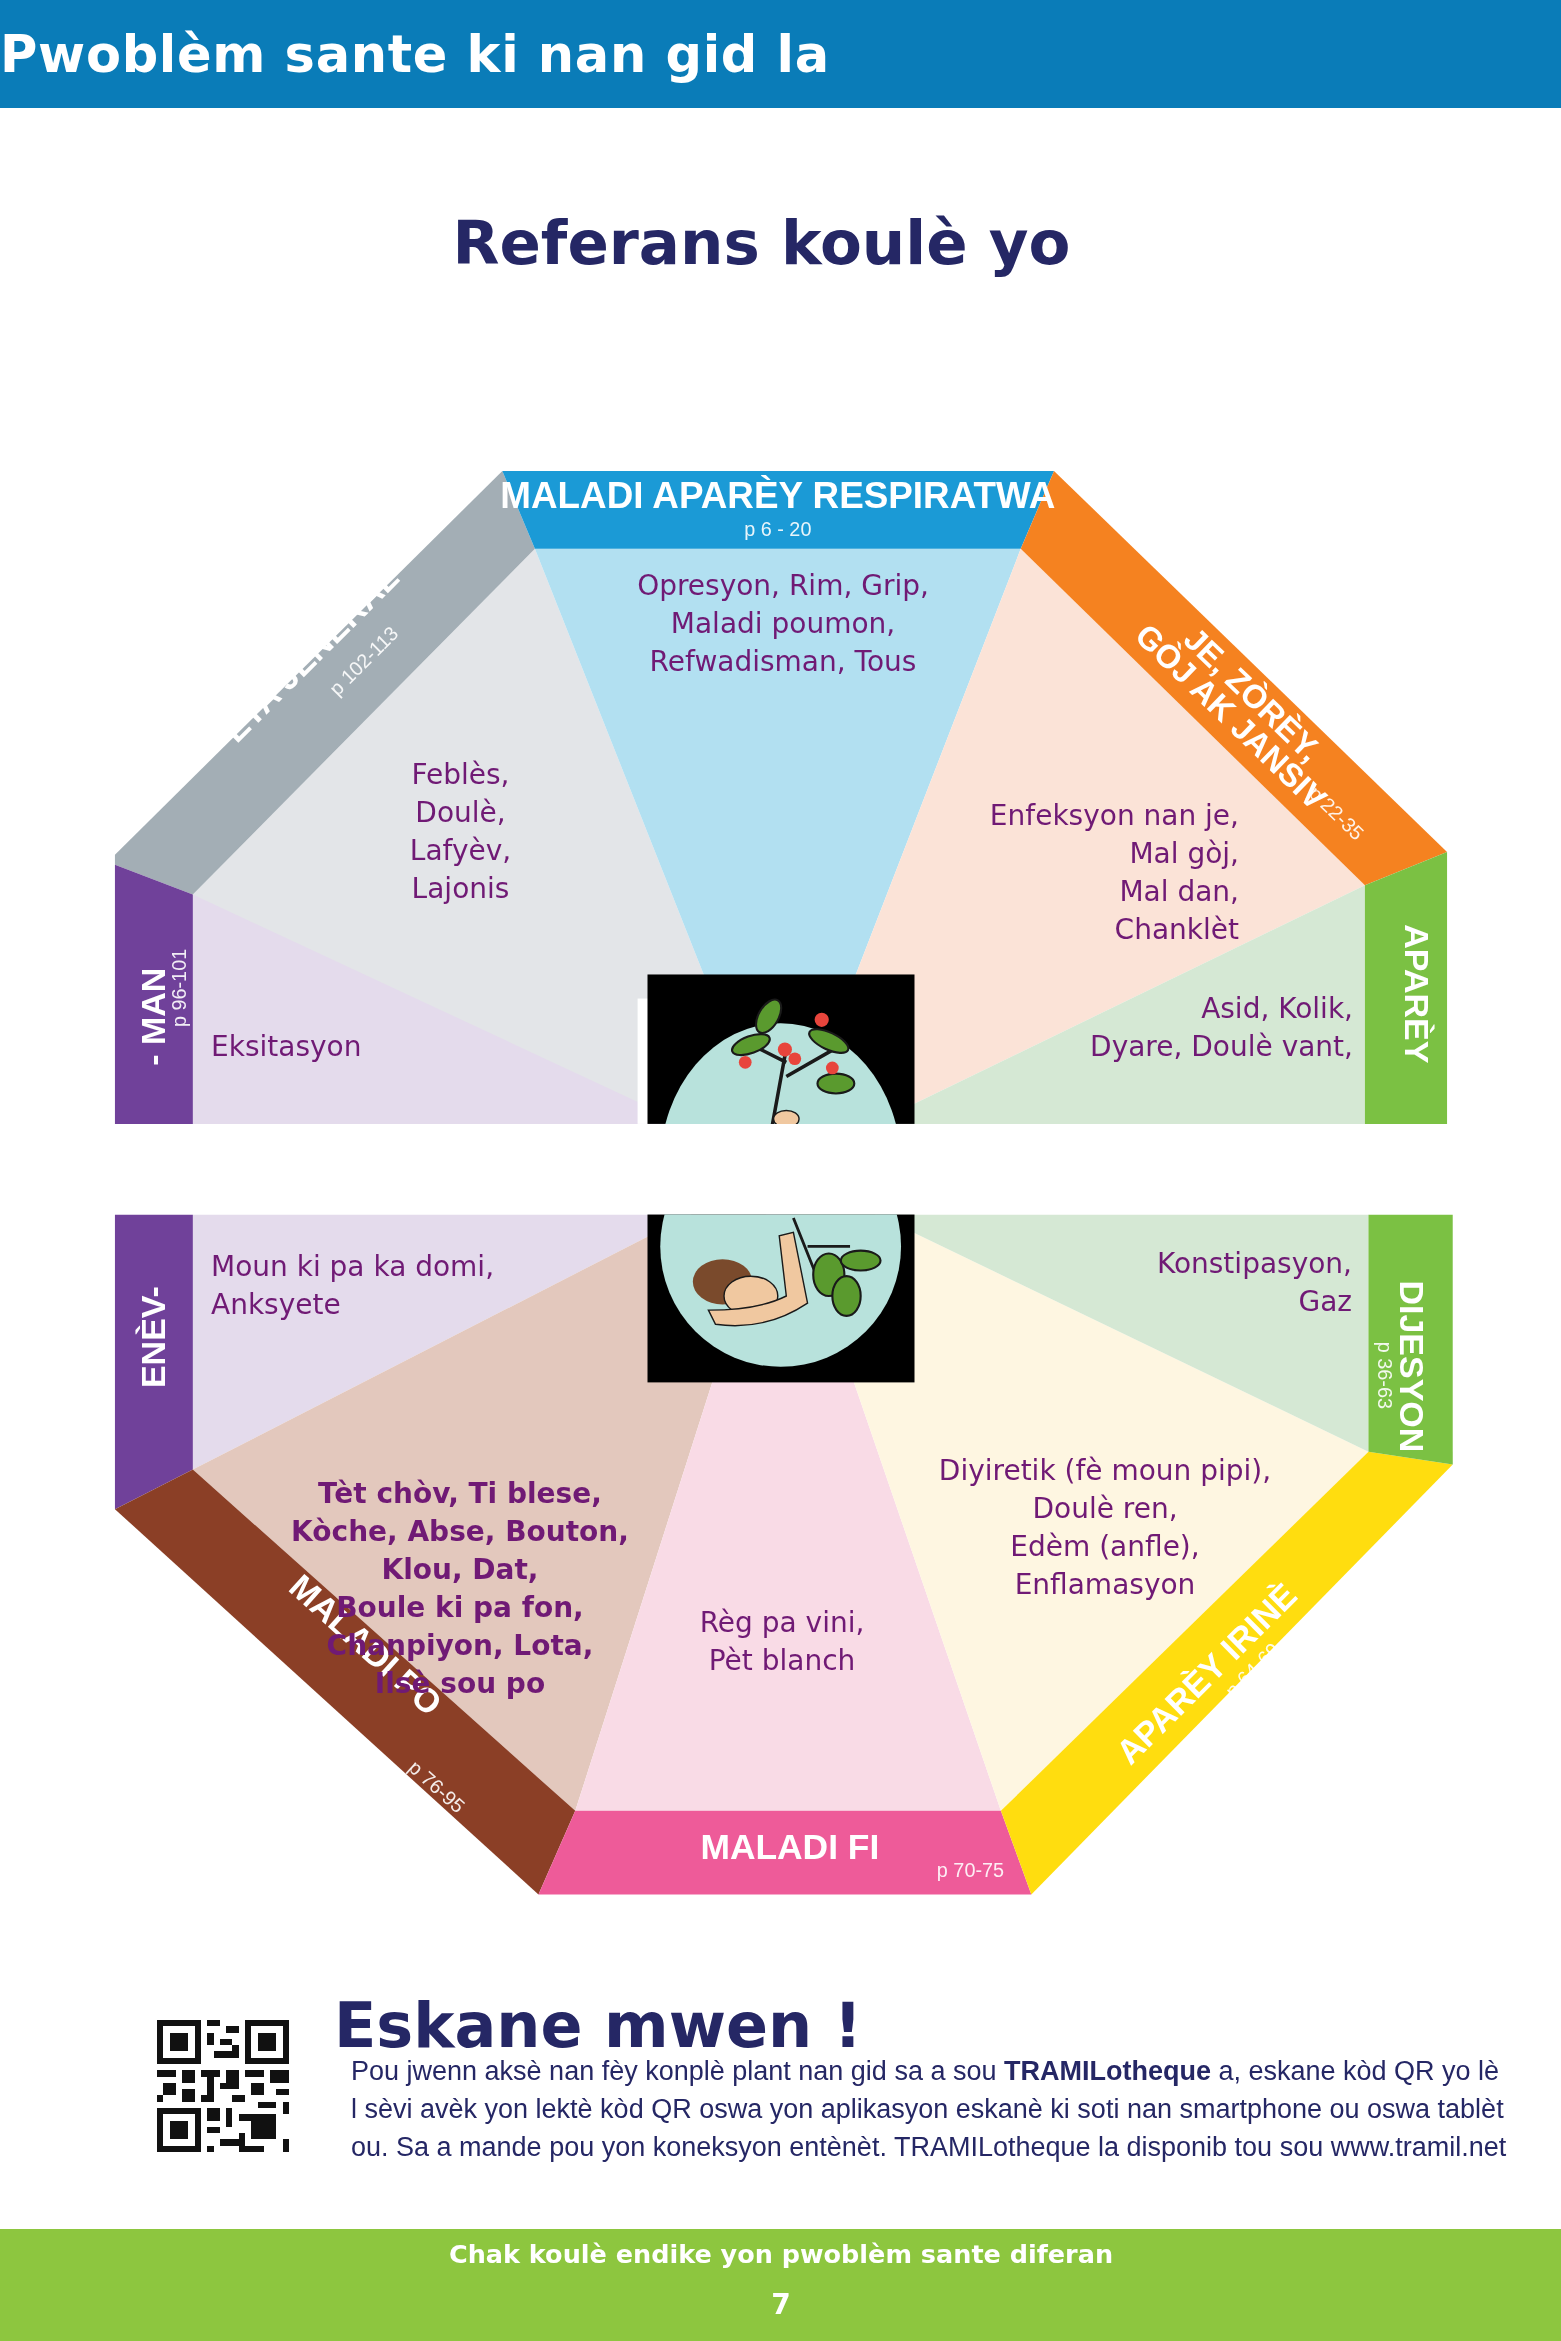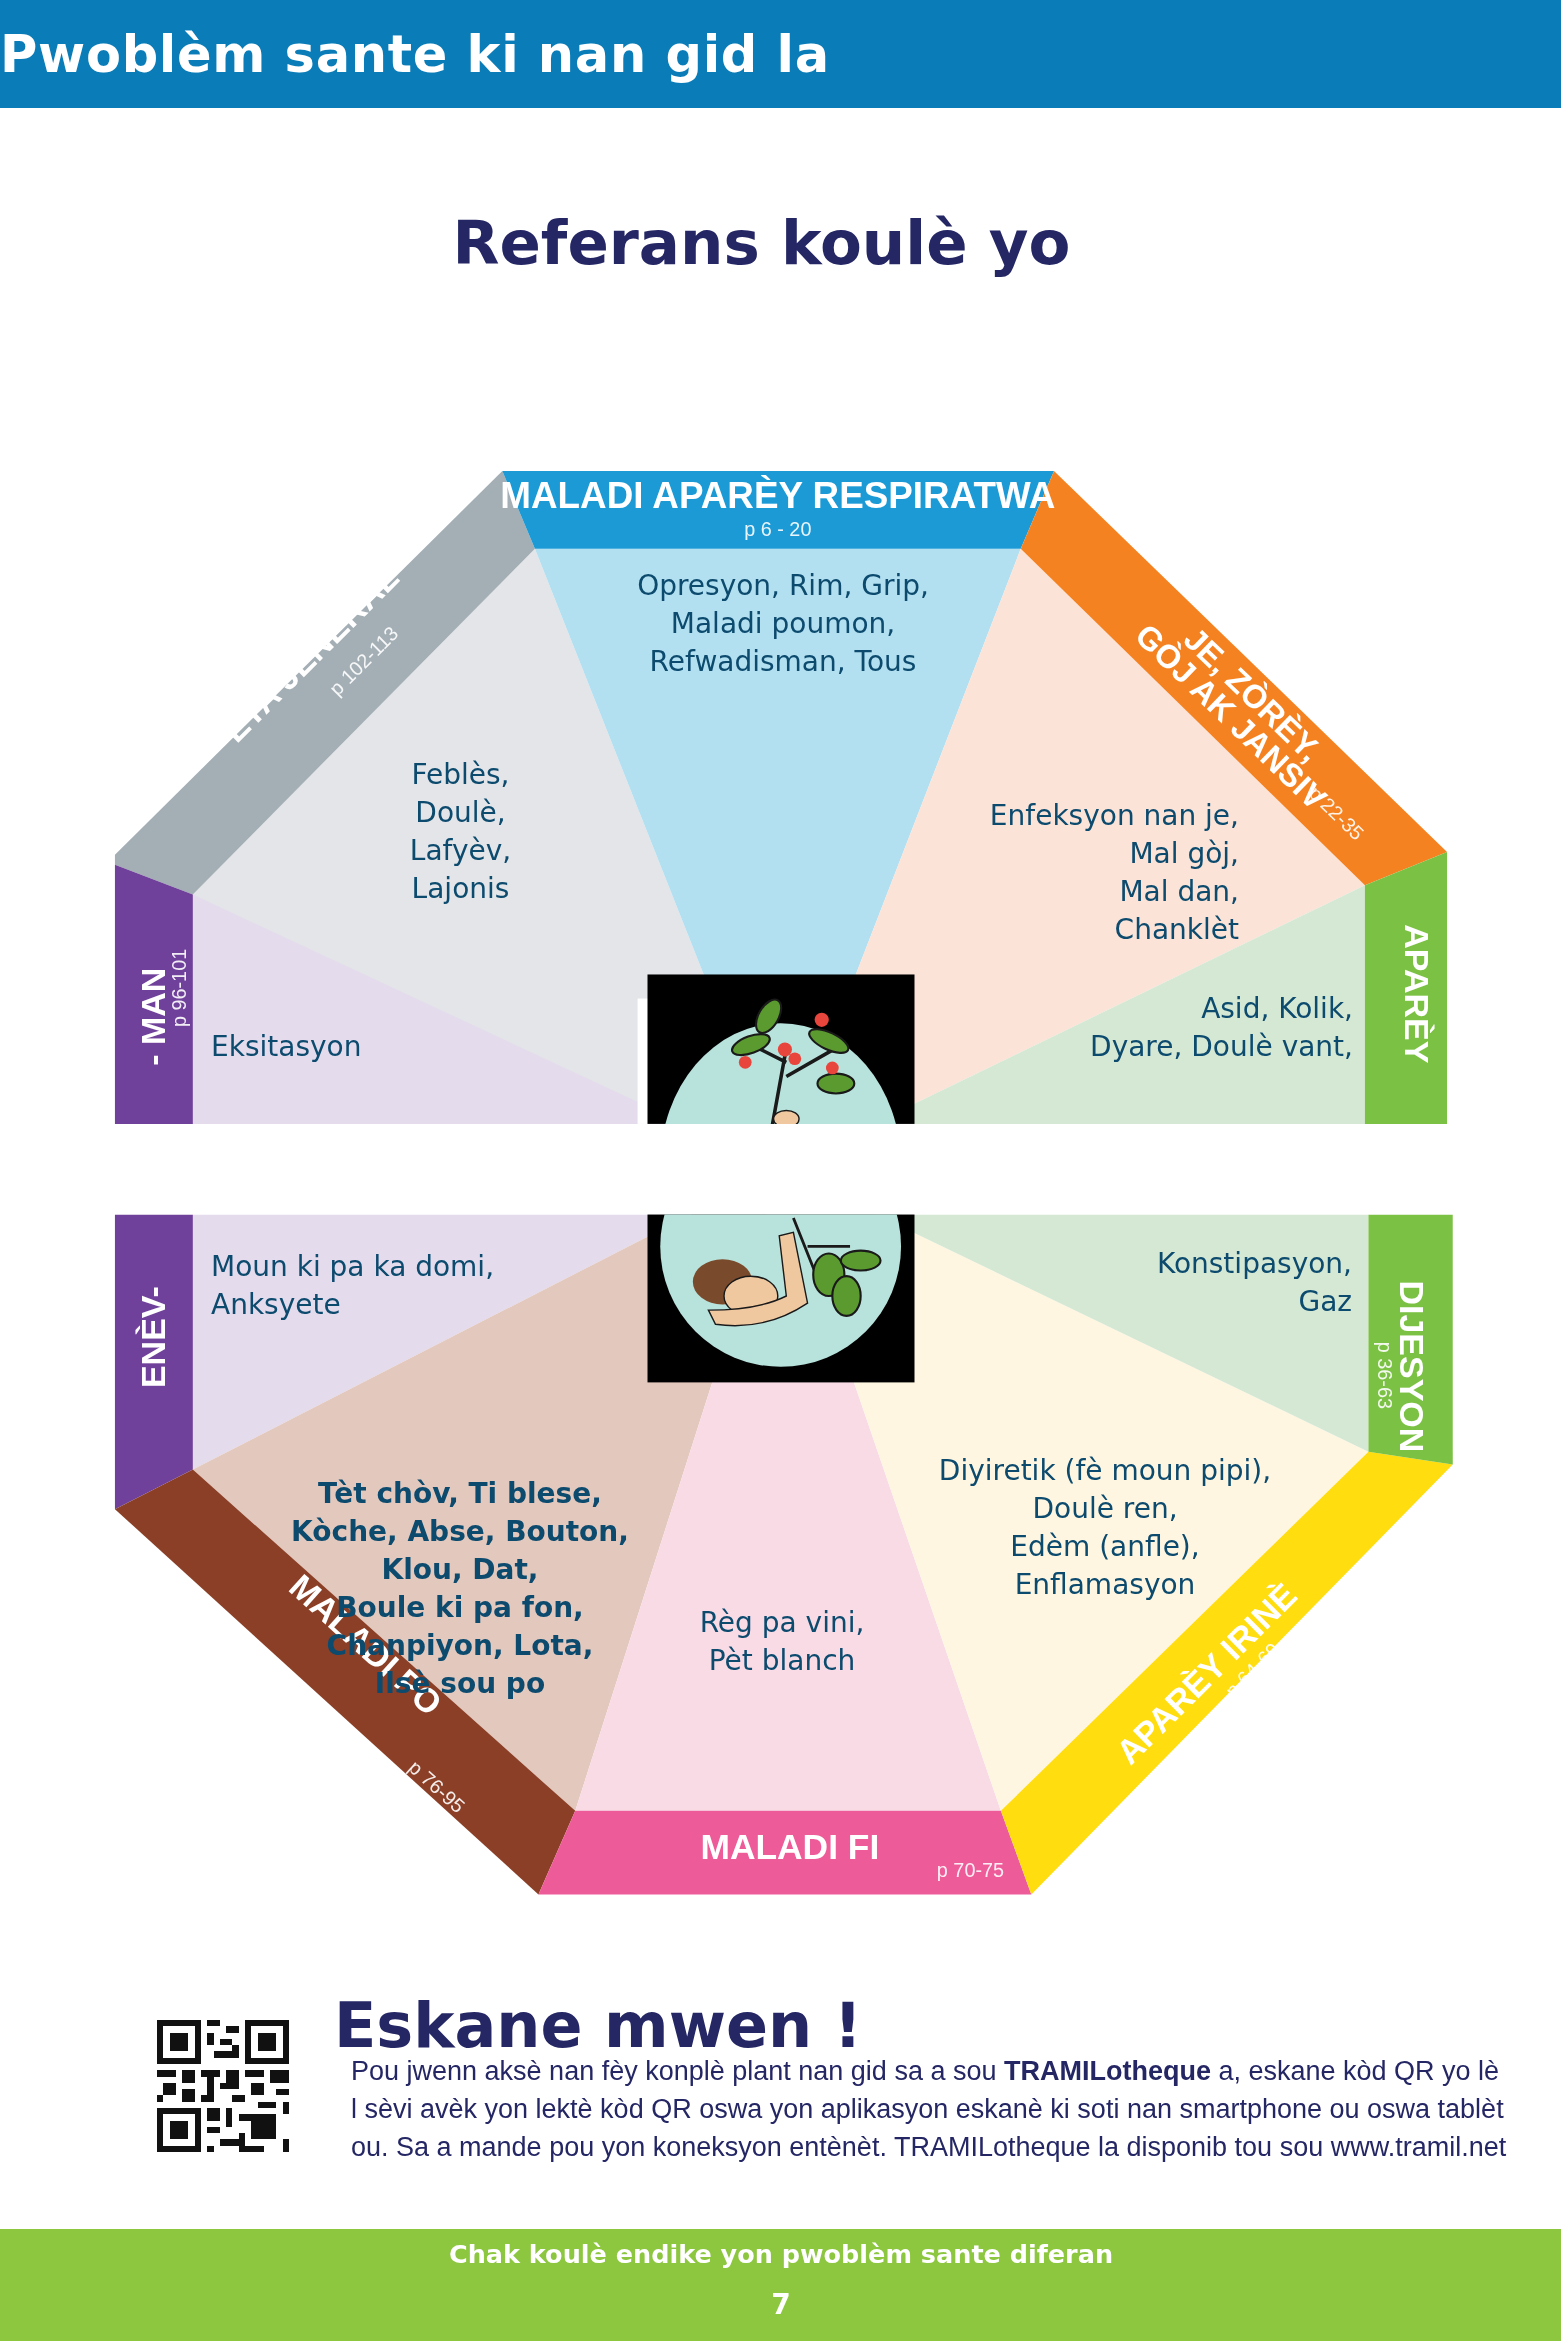--- a/index.html
+++ b/index.html
@@ -3,21 +3,21 @@
 <meta charset="utf-8">
 <style>
   html, body { margin: 0; padding: 0; background: #ffffff; }
   body { width: 1562px; height: 2342px; position: relative; overflow: hidden; font-family: "Liberation Sans", sans-serif; }
   .header { position: absolute; left: 0; top: 0; width: 1562px; height: 108px; background: #0a7cb8; display: flex; align-items: center; justify-content: flex-start; }
   .header-title { color: #ffffff; font-weight: bold; font-size: 51px; letter-spacing: 0.7px; font-family: "DejaVu Sans", sans-serif; }
   .page-title { position: absolute; left: 0; top: 207px; width: 1523px; text-align: center; color: #252765; font-weight: bold; font-size: 61px; font-family: "DejaVu Sans", sans-serif; }
   svg.wheel { position: absolute; left: 0; top: 0; width: 1562px; height: 2342px; }
   .band-label { fill: #ffffff; font-family: "Liberation Sans", sans-serif; font-weight: bold; }
   .page-ref { fill: #ffffff; font-family: "Liberation Sans", sans-serif; font-size: 28px; opacity: 0.9; }
-  .sector-text { position: absolute; font-family: "DejaVu Sans", sans-serif; font-size: 28px; line-height: 38px; color: #0c4a6e; white-space: pre-line; }
+  .sector-text { position: absolute; font-family: "DejaVu Sans", sans-serif; font-size: 28px; line-height: 38px; color: #701a75; white-space: pre-line; }
   .center { text-align: center; }
   .right { text-align: right; }
   .left { text-align: left; }
   .qr { position: absolute; left: 157px; top: 2020px; width: 132px; height: 132px; }
   .scan-title { position: absolute; left: 334px; top: 1983px; color: #252765; font-weight: bold; font-size: 62px; font-family: "DejaVu Sans", sans-serif; margin-top: 6px; }
   .scan-body { position: absolute; left: 336px; top: 2052px; width: 1161px; color: #252765; font-size: 27px; line-height: 38px; font-family: "Liberation Sans", sans-serif; margin-left: 15px; }
   .scan-body b { font-weight: bold; }
   .footer { position: absolute; left: 0; top: 2229px; width: 1562px; height: 113px; background: #8dc63f; }
   .footer-text { position: absolute; left: 0; top: 10px; width: 1562px; text-align: center; color: #ffffff; font-weight: bold; font-size: 25.5px; font-family: "DejaVu Sans", sans-serif; }
   .page-number { position: absolute; left: 0; top: 59px; width: 1562px; text-align: center; color: #ffffff; font-weight: bold; font-size: 28px; font-family: "DejaVu Sans", sans-serif; }

